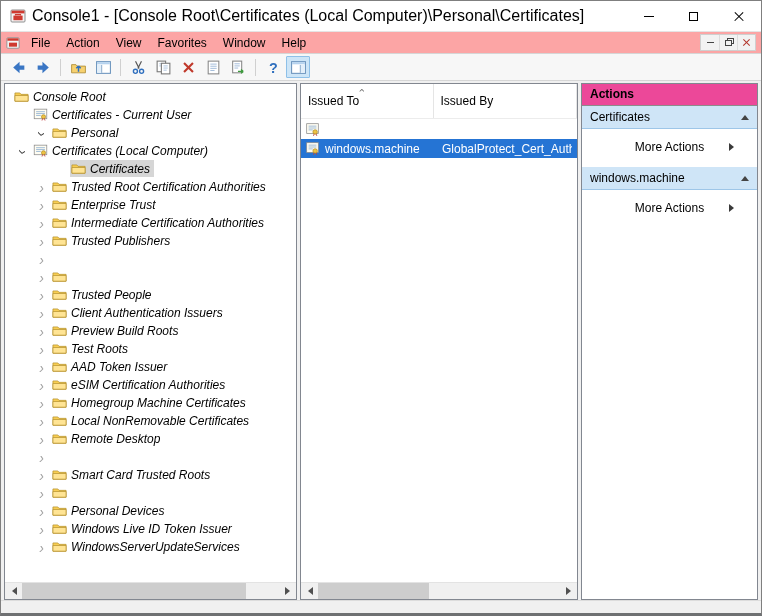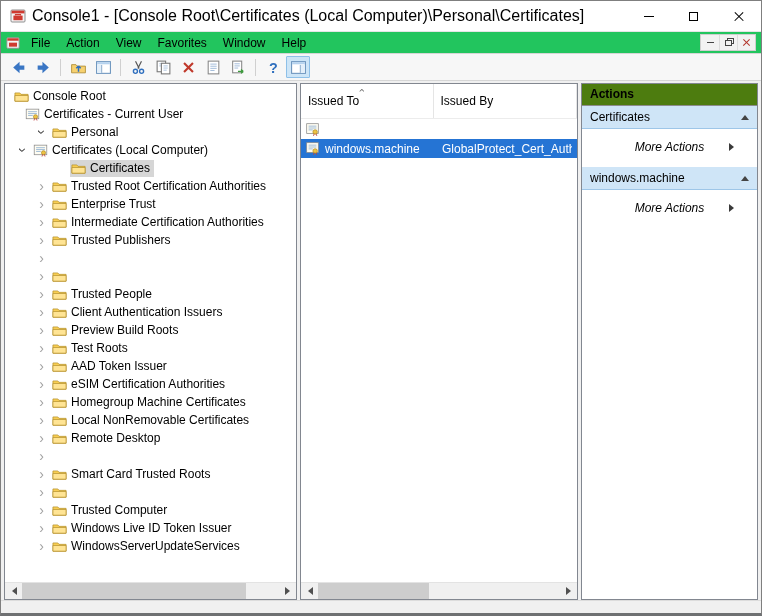--- a/index.html
+++ b/index.html
@@ -14,21 +14,21 @@
   .appicon svg{width:16px;height:16px;display:block;}
   .title{margin-left:6px;font-size:16px;white-space:nowrap;}
   .capbtns{margin-left:auto;display:flex;height:100%;}
   .capbtn{width:45px;height:100%;display:flex;align-items:center;justify-content:center;}
   .g-min{width:10px;height:1px;background:#000;display:block;}
   .g-max{width:9px;height:9px;border:1px solid #000;display:block;}
   .g-close{position:relative;width:12px;height:12px;display:block;}
   .g-close::before,.g-close::after{content:"";position:absolute;left:0;top:5.5px;width:12px;height:1.2px;background:#000;}
   .g-close::before{transform:rotate(45deg);} .g-close::after{transform:rotate(-45deg);}
   
-  .menubar{height:23px;background:#22c55e;border-top:1px solid #e5e5e5;border-bottom:1px solid #d6d6d6;display:flex;align-items:center;padding:0 5px;flex:0 0 auto;}
+  .menubar{height:23px;background:#fca5a5;border-top:1px solid #e5e5e5;border-bottom:1px solid #d6d6d6;display:flex;align-items:center;padding:0 5px;flex:0 0 auto;}
   .menubar .appicon svg{width:14px;height:14px;}
   .menuitems{display:flex;margin-left:3px;}
   .menu-item{padding:3px 8px;font-size:12px;cursor:default;}
   .mdibtns{margin-left:auto;display:flex;border:1px solid #cfcfcf;background:#f2f2f2;}
   .mdi-btn{width:18px;height:15px;display:flex;align-items:center;justify-content:center;border-left:1px solid #dcdcdc;}
   .mdi-btn:first-child{border-left:none;}
   .g-mdimin{width:7px;height:1px;background:#444;display:block;}
   .g-mdirestore{width:7px;height:6px;border:1px solid #444;box-shadow:2px -2px 0 -1px #f2f2f2,2px -2px 0 0 #444;display:block;}
   .g-mdiclose{position:relative;width:9px;height:9px;display:block;}
   .g-mdiclose::before,.g-mdiclose::after{content:"";position:absolute;left:0;top:4px;width:9px;height:1.2px;background:#b2342a;}
@@ -40,21 +40,21 @@
   .tbtn svg{width:17px;height:17px;display:block;}
   .tsep{width:1px;height:17px;background:#d0d0d0;margin:0 4px;}
   
   .main{flex:1;display:flex;padding:2px 3px 0 3px;gap:3px;min-height:0;}
   .panel{background:#fff;border:1px solid #828790;position:relative;overflow:hidden;}
   .tree-panel{width:293px;flex:0 0 auto;}
   .list-panel{flex:1;}
   .actions-panel{width:177px;flex:0 0 auto;display:flex;flex-direction:column;}
   
   .tree{position:absolute;top:0;left:0;right:0;bottom:17px;overflow:hidden;padding-top:3px;}
-  .tree-row{height:18px;display:flex;align-items:center;white-space:nowrap;cursor:default;}
+  .tree-row{height:18px;display:flex;align-items:flex-end;white-space:nowrap;cursor:default;font-style:italic;}
   .chev{width:19px;flex:0 0 auto;font-size:14px;line-height:1;display:flex;align-items:center;justify-content:center;color:#a2a2a2;}
   .chev.down{transform:rotate(90deg);color:#3a3a3a;}
   .tree-label-box{display:flex;align-items:center;gap:4px;padding:1px 4px 1px 1px;}
   .ticon svg{width:15px;height:15px;display:block;}
   .tlabel{font-size:12px;}
   
   .hscroll{position:absolute;left:0;right:0;bottom:0;height:17px;background:#f0f0f0;display:flex;border-top:1px solid #e3e3e3;}
   .sb-btn{width:17px;height:16px;flex:0 0 auto;display:flex;align-items:center;justify-content:center;background:#f0f0f0;}
   .tri-l{width:0;height:0;border:4px solid transparent;border-right:5px solid #505050;margin-right:3px;display:block;}
   .tri-r{width:0;height:0;border:4px solid transparent;border-left:5px solid #505050;margin-left:3px;display:block;}
@@ -68,25 +68,25 @@
   .sort-ind{position:absolute;top:1px;font-size:11px;line-height:1;color:#6a6a6a;transform:rotate(-90deg);}
   .list-rows{padding-top:1px;}
   .lrow{height:19px;display:flex;align-items:center;padding-left:4px;cursor:default;}
   .lrow .licon{width:16px;margin-right:4px;flex:0 0 auto;}
   .lrow .licon svg{width:15px;height:15px;display:block;}
   .lcell{white-space:nowrap;overflow:hidden;font-size:12px;}
   .lcell.c1{width:110px;flex:0 0 auto;}
   .lcell.c2{width:137px;flex:0 0 auto;padding-left:7px;}
   .lrow.selected{color:#fff;}
   
-  .actions-title{height:22px;line-height:21px;font-weight:bold;padding-left:8px;background:#4d7c0f;border-bottom:1px solid #8c8c8c;flex:0 0 auto;}
+  .actions-title{height:22px;line-height:21px;font-weight:bold;padding-left:8px;background:#ec4899;border-bottom:1px solid #8c8c8c;flex:0 0 auto;}
   .asec-header{height:23px;display:flex;align-items:center;padding:0 8px;border-bottom:1px solid #9ec6e8;cursor:default;}
   .asec-title{flex:1;font-size:12px;}
   .collapse-arrow{width:0;height:0;border-left:4px solid transparent;border-right:4px solid transparent;border-bottom:5px solid #444;display:block;}
-  .aitems{padding:5px 13px 7px;font-style:italic;}
+  .aitems{padding:5px 13px 7px;}
   .aitem{height:26px;display:flex;align-items:center;justify-content:center;position:relative;font-size:12px;cursor:default;}
   .expand-arrow{position:absolute;right:10px;width:0;height:0;border-top:4px solid transparent;border-bottom:4px solid transparent;border-left:5px solid #3a3a3a;display:block;}
   
   .statusarea{height:13px;background:#f0f0f0;flex:0 0 auto;border-top:1px solid #dcdcdc;}
 </style>
 </head>
 <body>
 
 <div class="window">
 
@@ -226,21 +226,21 @@
             <span class="tree-label-box">
               <span class="ticon">
                 <svg viewBox="0 0 16 16">
                   <path d="M1 13V4.2h5.2l1.3 1.5H15V13z" fill="#f9cf53" stroke="#b5912f" stroke-width="0.8"></path>
                   <path d="M1 13V6.9h14V13z" fill="#ffe494" stroke="#b5912f" stroke-width="0.8"></path>
                 </svg>
               </span>
               <span class="tlabel">Console Root</span>
             </span>
           </div>
-          <div class="tree-row" style="">
+          <div class="tree-row" style="padding-left: 8px;">
             <span class="chev"></span>
             <span class="tree-label-box">
               <span class="ticon">
                 <svg viewBox="0 0 16 16">
                   <rect x="1.3" y="2.3" width="13.4" height="10.2" fill="#fffdf2" stroke="#8a8a8a" stroke-width="0.8"></rect>
                   <path d="M3.3 5h9.4M3.3 7h9.4M3.3 9h5" stroke="#8fafd2" stroke-width="0.9"></path>
                   <circle cx="11.2" cy="10.4" r="2.2" fill="#eec343" stroke="#a8851f" stroke-width="0.7"></circle>
                   <path d="M10.3 12.2 9.6 14.4M12.1 12.2l.7 2.2" stroke="#bf4040" stroke-width="0.9"></path>
                 </svg>
               </span>
@@ -483,21 +483,21 @@
           </div>
           <div class="tree-row" style="padding-left: 27px;">
             <span class="chev">›</span>
             <span class="tree-label-box">
               <span class="ticon">
                 <svg viewBox="0 0 16 16">
                   <path d="M1 13V4.2h5.2l1.3 1.5H15V13z" fill="#f9cf53" stroke="#b5912f" stroke-width="0.8"></path>
                   <path d="M1 13V6.9h14V13z" fill="#ffe494" stroke="#b5912f" stroke-width="0.8"></path>
                 </svg>
               </span>
-              <span class="tlabel">Trusted Computer</span>
+              <span class="tlabel">Personal Devices</span>
             </span>
           </div>
           <div class="tree-row" style="padding-left: 27px;">
             <span class="chev">›</span>
             <span class="tree-label-box">
               <span class="ticon">
                 <svg viewBox="0 0 16 16">
                   <path d="M1 13V4.2h5.2l1.3 1.5H15V13z" fill="#f9cf53" stroke="#b5912f" stroke-width="0.8"></path>
                   <path d="M1 13V6.9h14V13z" fill="#ffe494" stroke="#b5912f" stroke-width="0.8"></path>
                 </svg>

